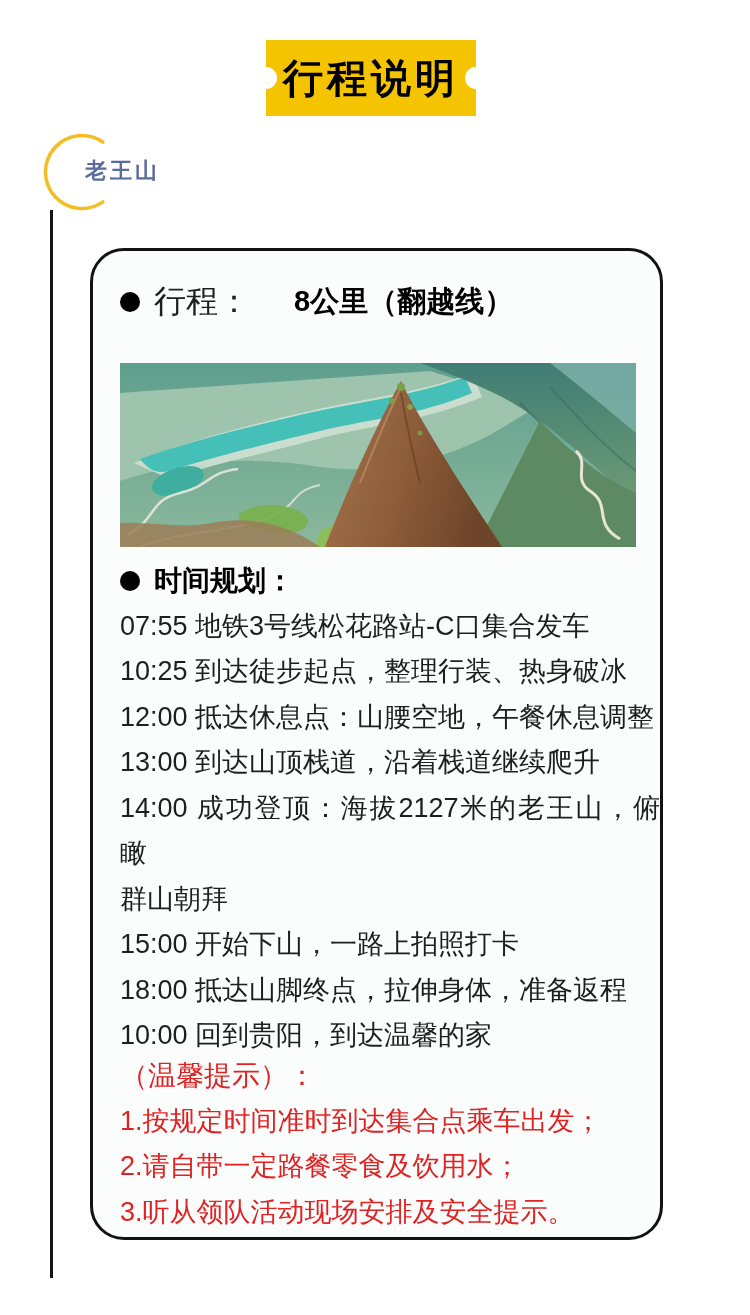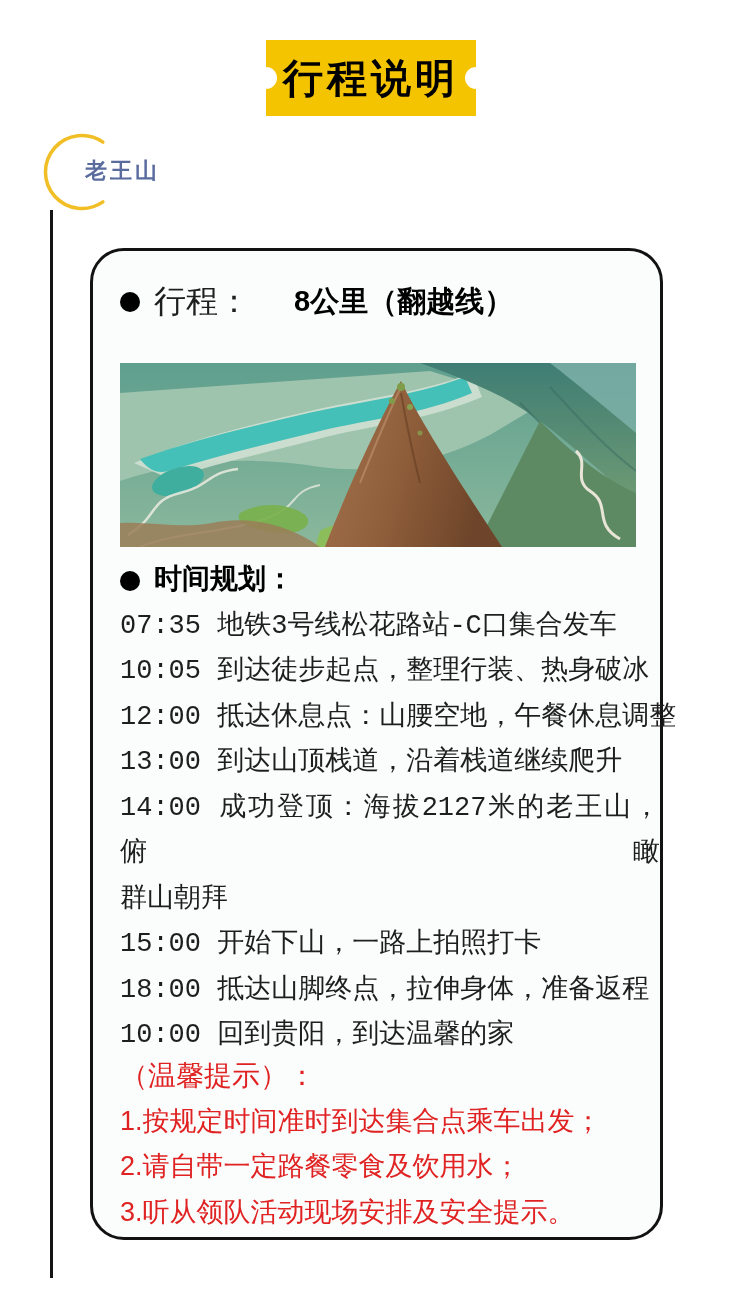--- a/index.html
+++ b/index.html
@@ -35,21 +35,21 @@
         background:#fbfdfd;border:3px solid #121212;border-radius:34px;}
 
   .route-row{position:absolute;left:27px;top:29px;display:flex;align-items:center;gap:14px;white-space:nowrap;}
   .bullet{width:20px;height:20px;border-radius:50%;background:#000;flex:0 0 auto;}
   .route-label{font-size:32px;font-weight:400;color:var(--ink);}
   .route-value{font-size:29px;font-weight:700;color:#000;margin-left:30px;}
 
   .photo{position:absolute;left:27px;top:112px;width:516px;height:184px;overflow:hidden;}
   .photo svg{display:block;}
 
-  .schedule{position:absolute;left:27px;top:307px;width:540px;font-size:27px;line-height:45.5px;color:var(--ink);font-family:Liberation Mono, monospace;}
+  .schedule{position:absolute;left:27px;top:307px;width:540px;font-size:27px;line-height:45.5px;color:var(--ink);}
   .schedule-title-row{display:flex;align-items:center;gap:14px;font-size:28px;font-weight:700;color:#000;line-height:45.5px;}
   .schedule-item{white-space:nowrap;}
   .schedule-item.stretch{white-space:normal;text-align:justify;text-align-last:justify;}
 
   .tips{position:absolute;left:27px;top:802px;width:540px;font-size:27px;line-height:45.5px;
         color:var(--red);font-weight:500;}
   .tips-title{font-size:28px;}
   .tip-item{white-space:nowrap;}
 </style>
 </head>
@@ -131,22 +131,22 @@
         <circle cx="290" cy="44" r="3" fill="#87a050"></circle>
         <circle cx="300" cy="70" r="2.5" fill="#87a050" opacity="0.8"></circle>
       </svg>
     </div>
 
     <div class="schedule">
       <div class="schedule-title-row">
         <span class="bullet"></span>
         <span>时间规划：</span>
       </div>
-      <div class="schedule-item">07:35 地铁3号线松花路站-C口集合发车</div>
-      <div class="schedule-item">10:05 到达徒步起点，整理行装、热身破冰</div>
+      <div class="schedule-item">07:55 地铁3号线松花路站-C口集合发车</div>
+      <div class="schedule-item">10:25 到达徒步起点，整理行装、热身破冰</div>
       <div class="schedule-item">12:00 抵达休息点：山腰空地，午餐休息调整</div>
       <div class="schedule-item">13:00 到达山顶栈道，沿着栈道继续爬升</div>
       <div class="schedule-item stretch">14:00 成功登顶：海拔2127米的老王山，俯瞰</div>
       <div class="schedule-item">群山朝拜</div>
       <div class="schedule-item">15:00 开始下山，一路上拍照打卡</div>
       <div class="schedule-item">18:00 抵达山脚终点，拉伸身体，准备返程</div>
       <div class="schedule-item">10:00 回到贵阳，到达温馨的家</div>
     </div>
 
     <div class="tips">

